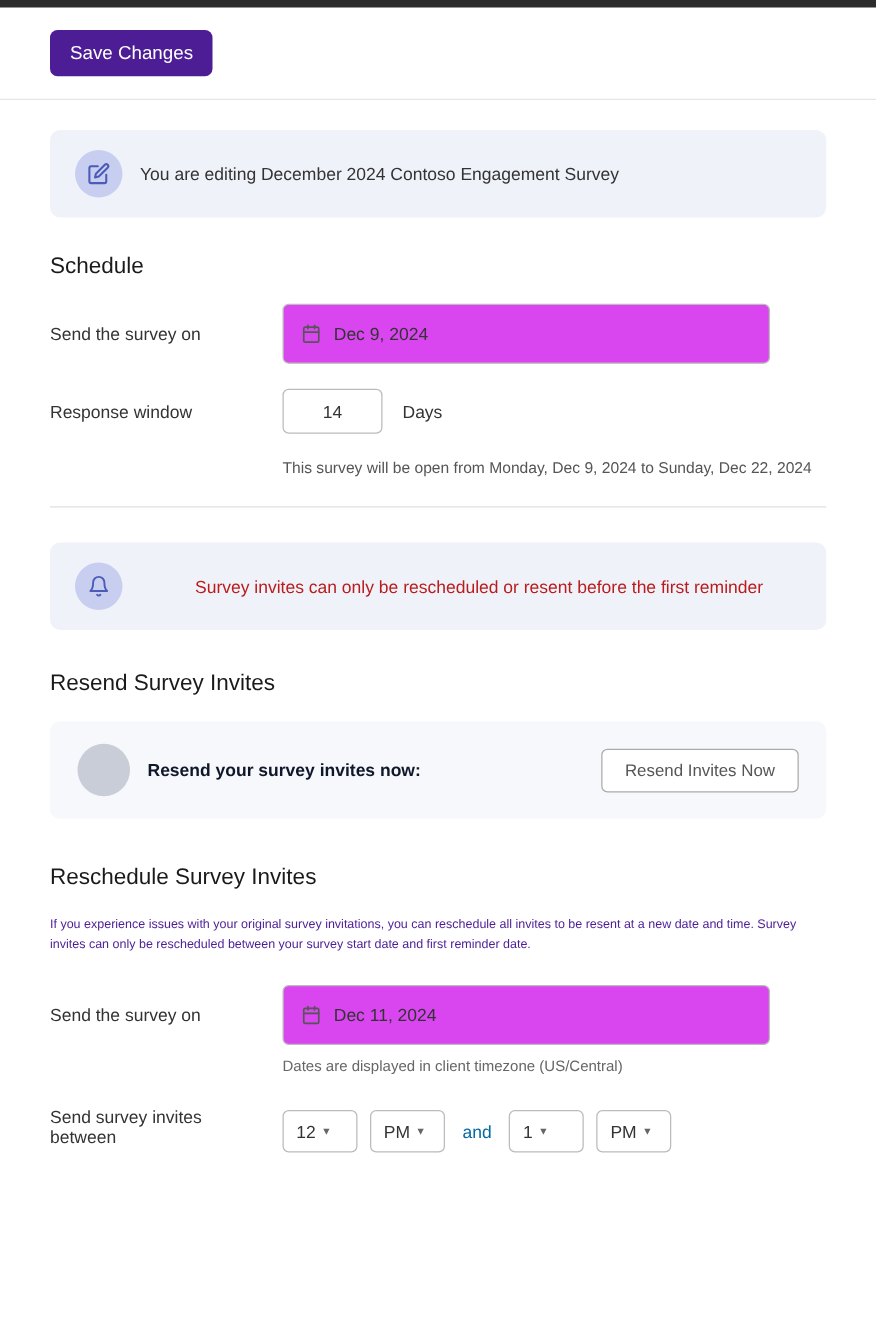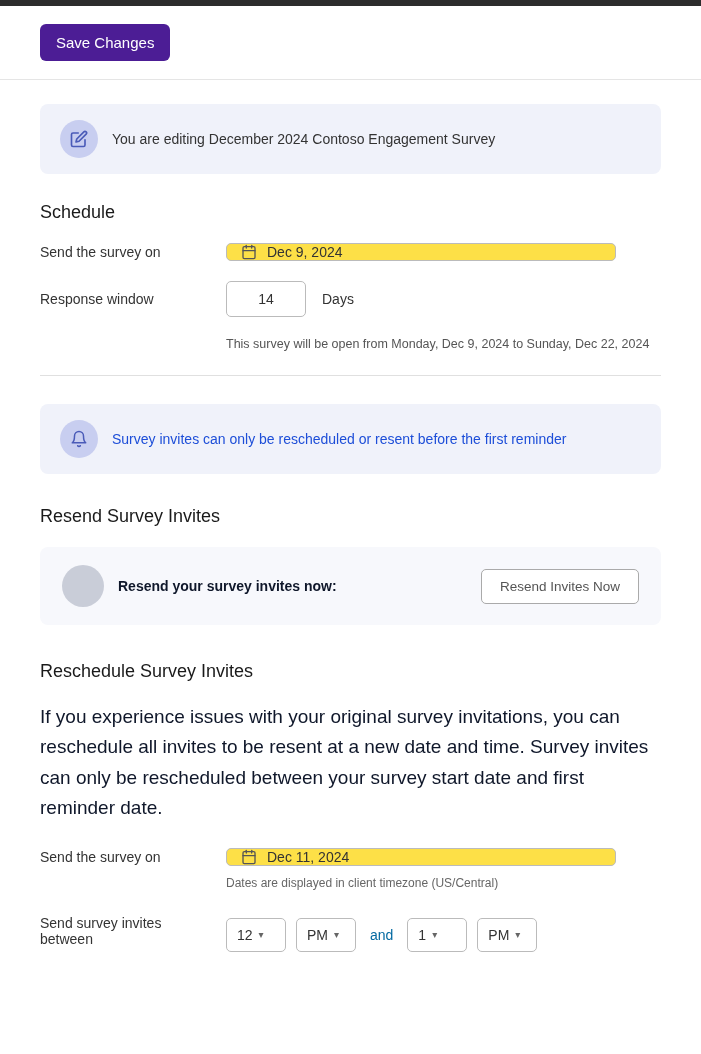--- a/index.html
+++ b/index.html
@@ -92,23 +92,23 @@
       color: #333;
       width: 170px;
       flex-shrink: 0;
     }
 
     .date-input-wrapper {
       display: flex;
       align-items: center;
       border: 1.5px solid #bbb;
       border-radius: 5px;
-      padding: 0 14px;
+      padding: 15px 14px;
       width: 390px;
-      background: #fde047;
+      background: #d946ef;
       gap: 10px;
     }
 
     .date-input-wrapper svg { color: #555; flex-shrink: 0; }
 
     .date-input-wrapper span {
       font-size: 14px;
       color: #333;
     }
 
@@ -156,21 +156,22 @@
       border-radius: 50%;
       background: #c8cef0;
       display: flex;
       align-items: center;
       justify-content: center;
       flex-shrink: 0;
     }
 
     .alert-banner-text {
       font-size: 14px;
-      color: #1d4ed8;
+      color: #b91c1c;
+      margin-left: 44px;
     }
 
     .resend-card {
       display: flex;
       align-items: center;
       justify-content: space-between;
       background: #f7f8fc;
       border-radius: 8px;
       padding: 18px 22px;
       margin-bottom: 36px;
@@ -202,22 +203,22 @@
       border-radius: 5px;
       padding: 9px 18px;
       font-size: 13.5px;
       color: #555;
       cursor: pointer;
     }
 
     .reschedule-section {}
 
     .reschedule-desc {
-      font-size: 19px;
-      color: #0f172a;
+      font-size: 10px;
+      color: #4c1d95;
       line-height: 1.6;
       margin-bottom: 24px;
     }
 
     .timezone-note {
       font-size: 12px;
       color: #666;
       margin-left: 186px;
       margin-top: -10px;
       margin-bottom: 20px;

